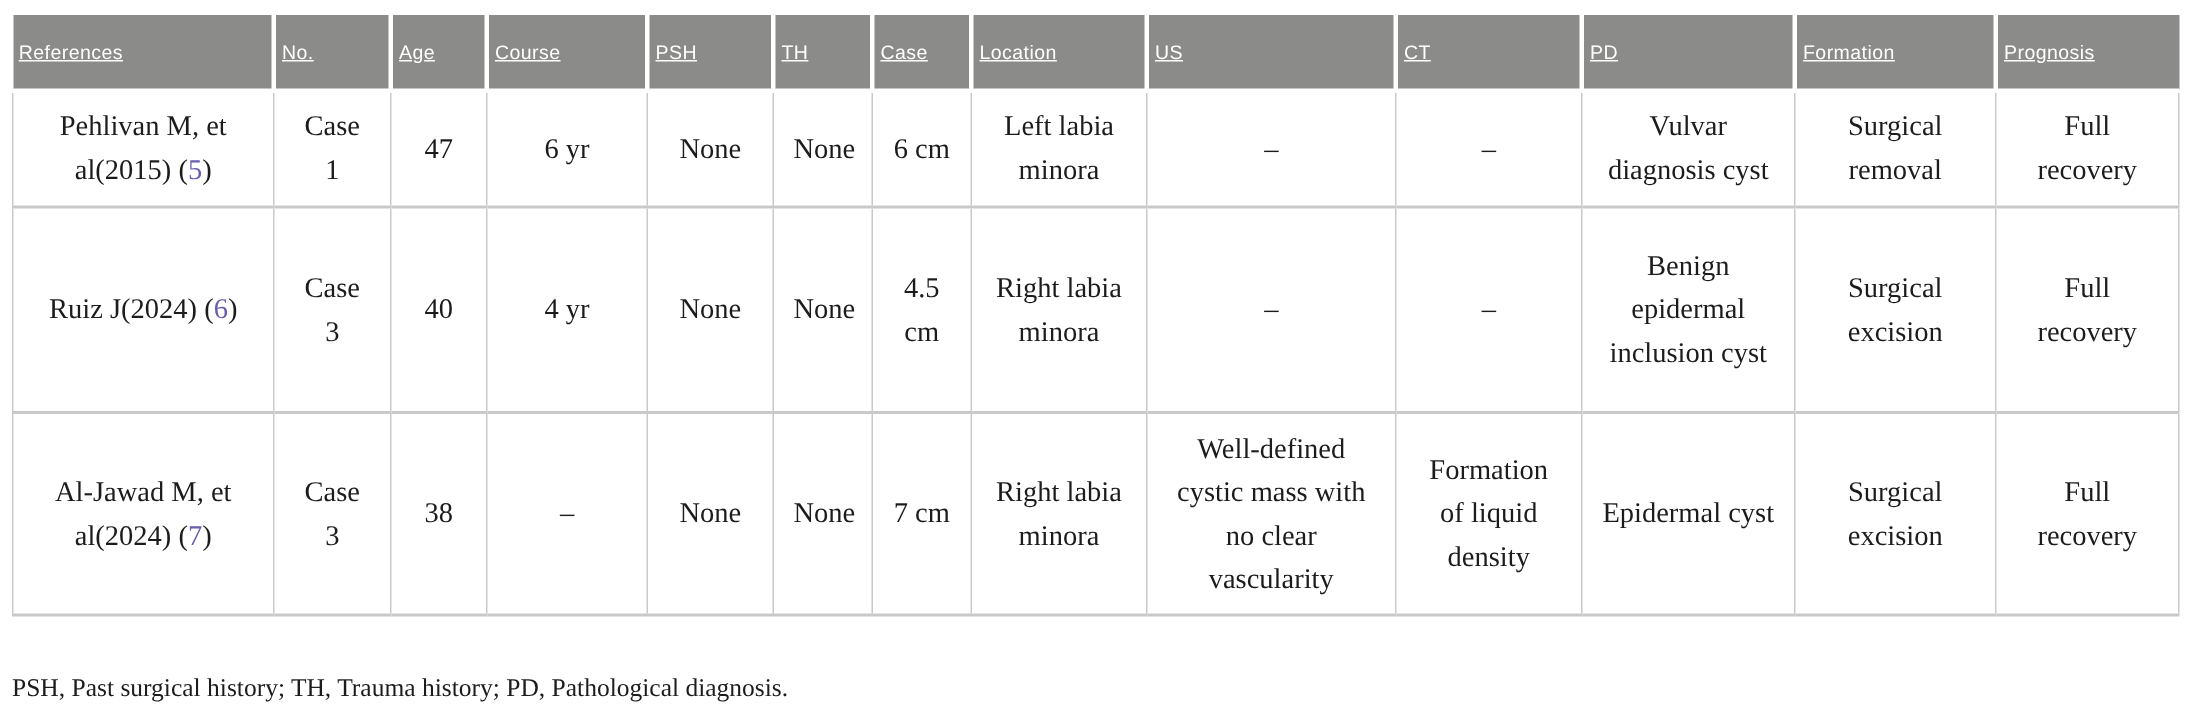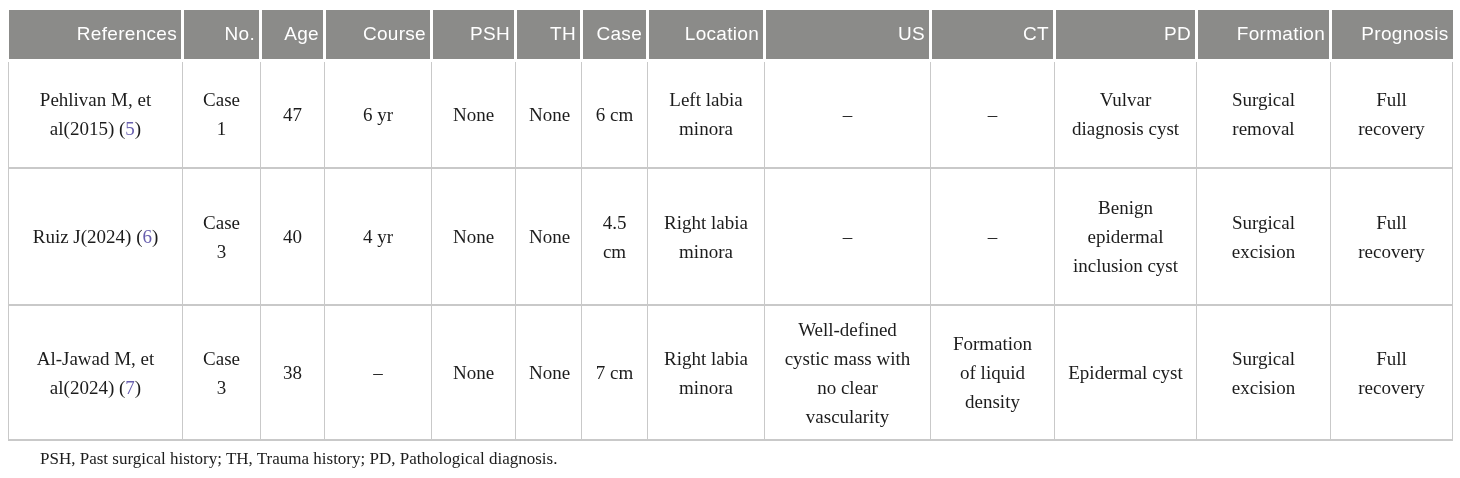--- a/index.html
+++ b/index.html
@@ -13,50 +13,50 @@
   *{box-sizing:border-box;margin:0;padding:0;}
   html,body{width:1460px;height:478px;background:var(--page-bg);overflow:hidden;}
   body{font-family:"Liberation Serif", serif;color:var(--body-text);}
   .paper-table-wrap{position:absolute;left:8px;top:10px;width:1444px;}
   table{width:100%;border-collapse:collapse;table-layout:fixed;}
   thead th{
     background:var(--header-bg);
     color:var(--header-text);
     font-family:"Liberation Sans", sans-serif;
     font-weight:400;
-    font-size:19px;
+    font-size:13px;
     letter-spacing:.3px;
-    text-align:right;
+    text-align:left;
     vertical-align:middle;
     height:50px;
     border-right:3px solid #ffffff;
     border-bottom:3px solid #ffffff;
     padding:0 4px;
+    text-decoration:underline;
   }
   thead th:last-child{border-right:none;margin-top:16px;}
   tbody td{
     border:1px solid var(--border);
     border-bottom-width:2px;
     text-align:center;
     vertical-align:middle;
     font-size:19px;
     line-height:29px;
     padding:6px 13px;
     background:#ffffff;
   }
   tbody tr:last-child td{border-bottom-width:2px;}
-  tr.row-1{height:108px;}
+  tr.row-1{height:78px;}
   tr.row-2{height:137px;}
   tr.row-3{height:135px;}
   .citation{color:var(--link);cursor:pointer;text-decoration:none;}
   .footnote{
     position:absolute;left:8px;top:448px;
     font-size:17px;line-height:22px;color:#1c1c1c;
     font-family:"Liberation Serif", serif;
-    margin-left:32px;
   }
 </style>
 </head>
 <body>
 
 <div class="paper-table-wrap">
   <table>
     <colgroup>
       <col style="width:174px">
         <col style="width:78px">

